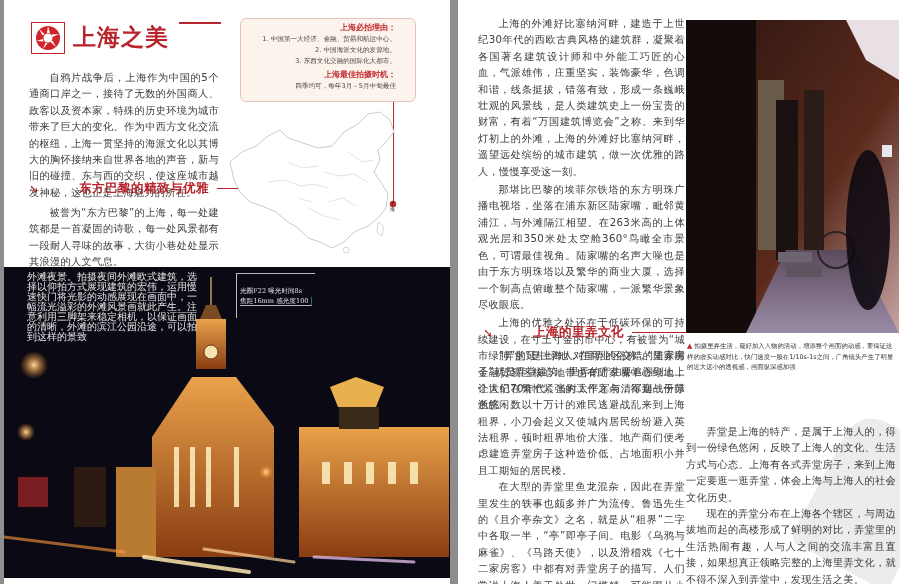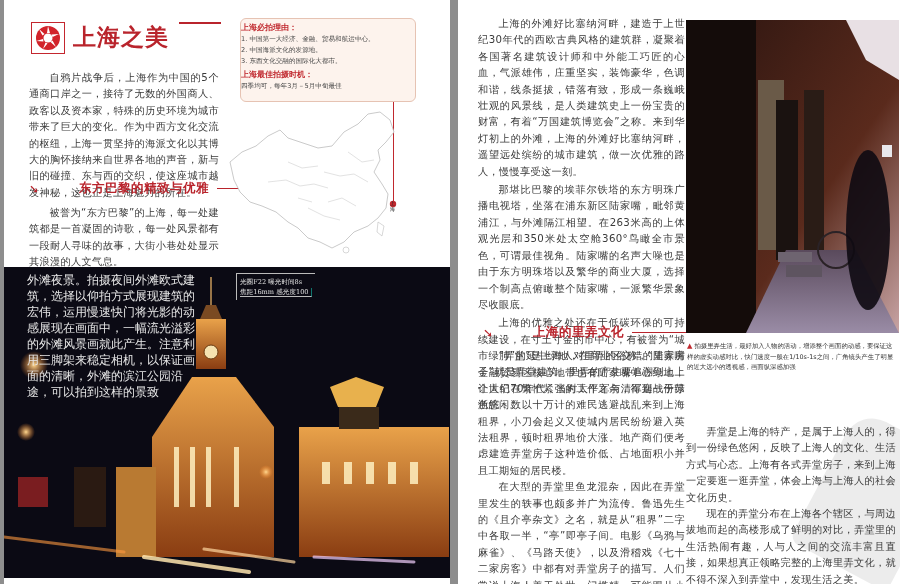--- a/index.html
+++ b/index.html
@@ -24,32 +24,32 @@
 
   .sub-head { position: absolute; display: flex; align-items: center; }
   .sub-head .arrow { color: #b9242c; font-weight: bold; font-size: 12px; margin-right: 4px; }
   .sub-head .sub-title { color: #b9242c; font-weight: bold; font-size: 12.5px; letter-spacing: 0.5px; margin-left: 36px; }
   .sub-head .sub-rule { height: 1px; background: #b9242c; margin-left: 8px; }
   .sh-paris { left: 25px; top: 180px; }
   .sh-paris .sub-rule { width: 40px; }
   .paris-text { position: absolute; left: 25px; top: 205px; width: 190px; }
 
   
-  .info-box { position: absolute; left: 236px; top: 18px; width: 176px; height: 84px; background: #fdf3ed; border: 1px solid #e6c3b3; border-radius: 6px; padding: 3px 0; }
+  .info-box { position: absolute; left: 236px; top: 18px; width: 176px; height: 84px; background: #fdf3ed; border: 1px solid #e6c3b3; border-radius: 6px; padding: 3px 19px; text-align: right; }
   .info-head { color: #c0282e; font-weight: bold; font-size: 8px; line-height: 12px; }
   .info-line { color: #4a4a4a; font-size: 6.6px; line-height: 11px; }
 
   
   .map-wrap { position: absolute; left: 224px; top: 102px; width: 170px; height: 154px; }
   .map-leader { position: absolute; left: 389px; top: 102px; width: 1px; height: 102px; background: #c0282e; }
 
   
   .night-photo { position: absolute; left: 0; top: 267px; width: 446px; height: 311px; background: #0b0a14; overflow: hidden; }
-  .night-caption { position: absolute; left: 23px; top: 5px; width: 176px; color: #e7e7e7; font-size: 12px; line-height: 16px; }
-  .exif { position: absolute; left: 232px; top: 6px; color: #e0e0e0; font-family: "DejaVu Serif", serif; font-size: 6.6px; line-height: 10px; padding: 3px 3px; border-left: 1px solid #bbb; border-top: 1px solid #bbb; }
+  .night-caption { position: absolute; left: 23px; top: 5px; width: 176px; color: #e7e7e7; font-size: 10px; line-height: 10px; }
+  .exif { position: absolute; left: 232px; top: 6px; color: #e0e0e0; font-family: "DejaVu Serif", serif; font-size: 6.6px; line-height: 10px; padding: 12px 3px; border-left: 1px solid #bbb; border-top: 1px solid #bbb; }
   .exif span.end { border-right: 1px solid #0f766e; border-bottom: 1px solid #bbb; padding-right: 2px; }
 
   
   .r-col1 { position: absolute; left: 20px; top: 16px; width: 207px; }
   .r-col1 p { margin-bottom: 2px; }
   .sh-lilong { left: 25px; top: 324px; }
   .sh-lilong .sub-rule { width: 78px; }
   .lilong-text { position: absolute; left: 20px; top: 348px; width: 207px; }
 
   .alley-photo { position: absolute; left: 228px; top: 20px; width: 213px; height: 313px; background: #1a120f; overflow: hidden; }

